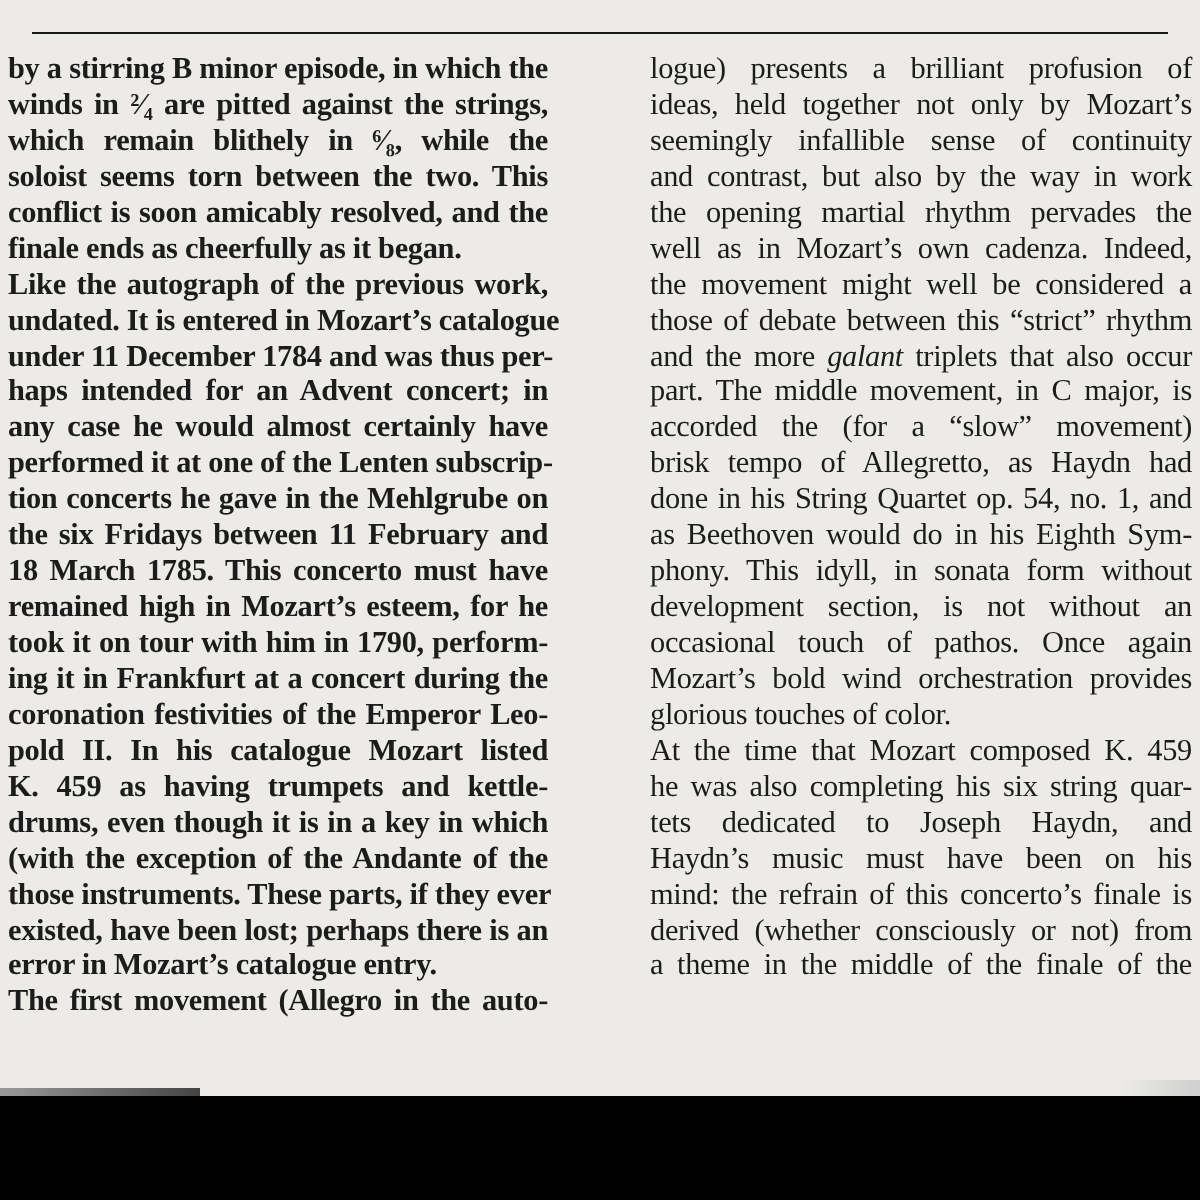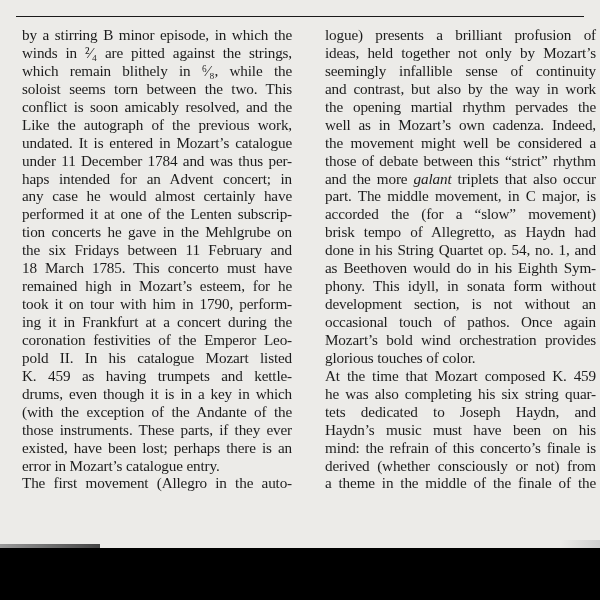--- a/index.html
+++ b/index.html
@@ -10,21 +10,21 @@
     color: #1c1c1c;
   }
   .rule {
     position: absolute; left: 16px; top: 16px; width: 568px; height: 0;
     border-top: 1.3px solid #1a1a1a;
   }
   .col {
     position: absolute; top: 26px; width: 270px;
     font-size: 15.2px; line-height: 17.95px;
   }
-  .col-left { left: 22px; }
+  .col-left { left: 4px; font-weight: bold; }
   .col-right { left: 325px; width: 271px; }
   .line {
     display: block; height: 17.95px; white-space: nowrap;
     text-align: justify; text-align-last: justify;
     letter-spacing: -0.15px;
   }
   .line.last { text-align-last: left; }
   .bottom-band {
     position: absolute; left: 0; top: 548px; width: 600px; height: 52px;
     background: #000;
@@ -42,20 +42,21 @@
 <body>
 
 <div class="rule"></div>
 
 <div class="col col-left">
     <span class="line">by a stirring B minor episode, in which the</span>
     <span class="line">winds in ²⁄₄ are pitted against the strings,</span>
     <span class="line">which remain blithely in ⁶⁄₈, while the</span>
     <span class="line">soloist seems torn between the two. This</span>
     <span class="line">conflict is soon amicably resolved, and the</span>
+    <span class="line last">finale ends as cheerfully as it began.</span>
     <span class="line">Like the autograph of the previous work,</span>
     <span class="line">undated. It is entered in Mozart’s catalogue</span>
     <span class="line">under 11 December 1784 and was thus per-</span>
     <span class="line">haps intended for an Advent concert; in</span>
     <span class="line">any case he would almost certainly have</span>
     <span class="line">performed it at one of the Lenten subscrip-</span>
     <span class="line">tion concerts he gave in the Mehlgrube on</span>
     <span class="line">the six Fridays between 11 February and</span>
     <span class="line">18 March 1785. This concerto must have</span>
     <span class="line">remained high in Mozart’s esteem, for he</span>

